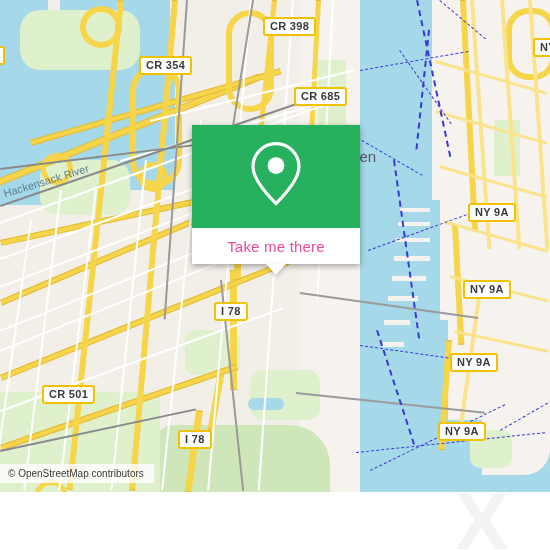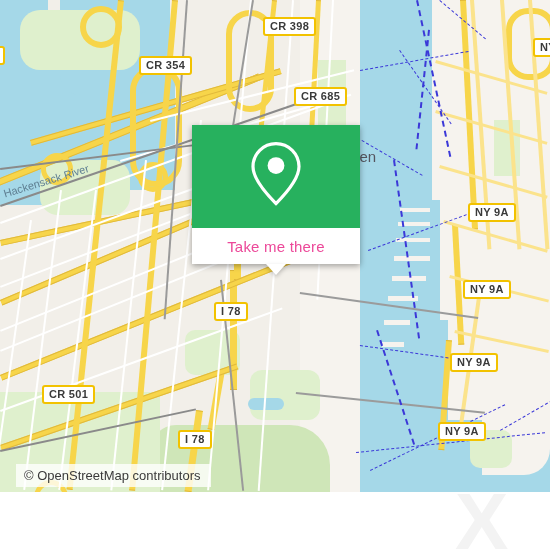--- a/index.html
+++ b/index.html
@@ -63,24 +63,24 @@
   #popup-label{font-size:15px;color:#ec4899;letter-spacing:.2px;}
   #popup-arrow{
     position:absolute;left:50%;top:139px;margin-left:-10px;width:0;height:0;
     border-left:10px solid transparent;border-right:10px solid transparent;
     border-top:11px solid #ffffff;
     filter:drop-shadow(0 2px 2px rgba(0,0,0,.22));
   }
 
   
   #attrib{
-    position:absolute;left:16px;top:464px;
+    position:absolute;left:0;top:464px;
     background:rgba(255,255,255,.78);
     padding:4px 10px 4px 8px;
-    font-size:13px;color:#3a3a3a;white-space:nowrap;
+    font-size:10px;color:#3a3a3a;white-space:nowrap;
     font-family:"Liberation Sans",sans-serif;
   }
 
   
   #footer{
     position:absolute;left:0;top:492px;width:550px;height:58px;
     background:#ffffff;display:flex;align-items:center;
   }
   #footer-title{
     margin-left:20px;font-size:17px;color:#2a2a2a;white-space:nowrap;letter-spacing:.1px;

